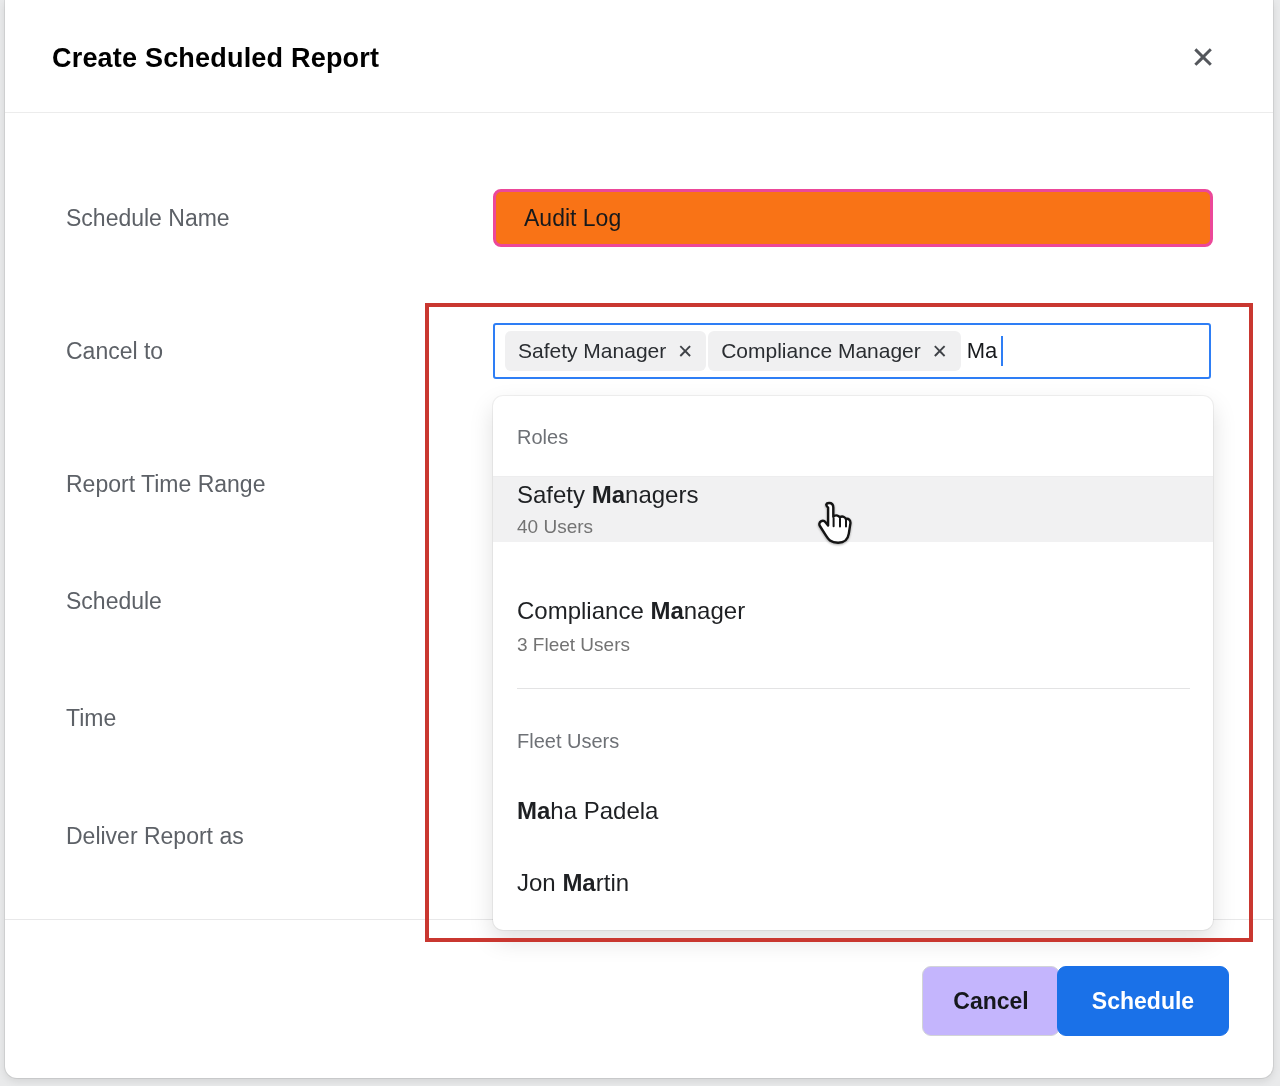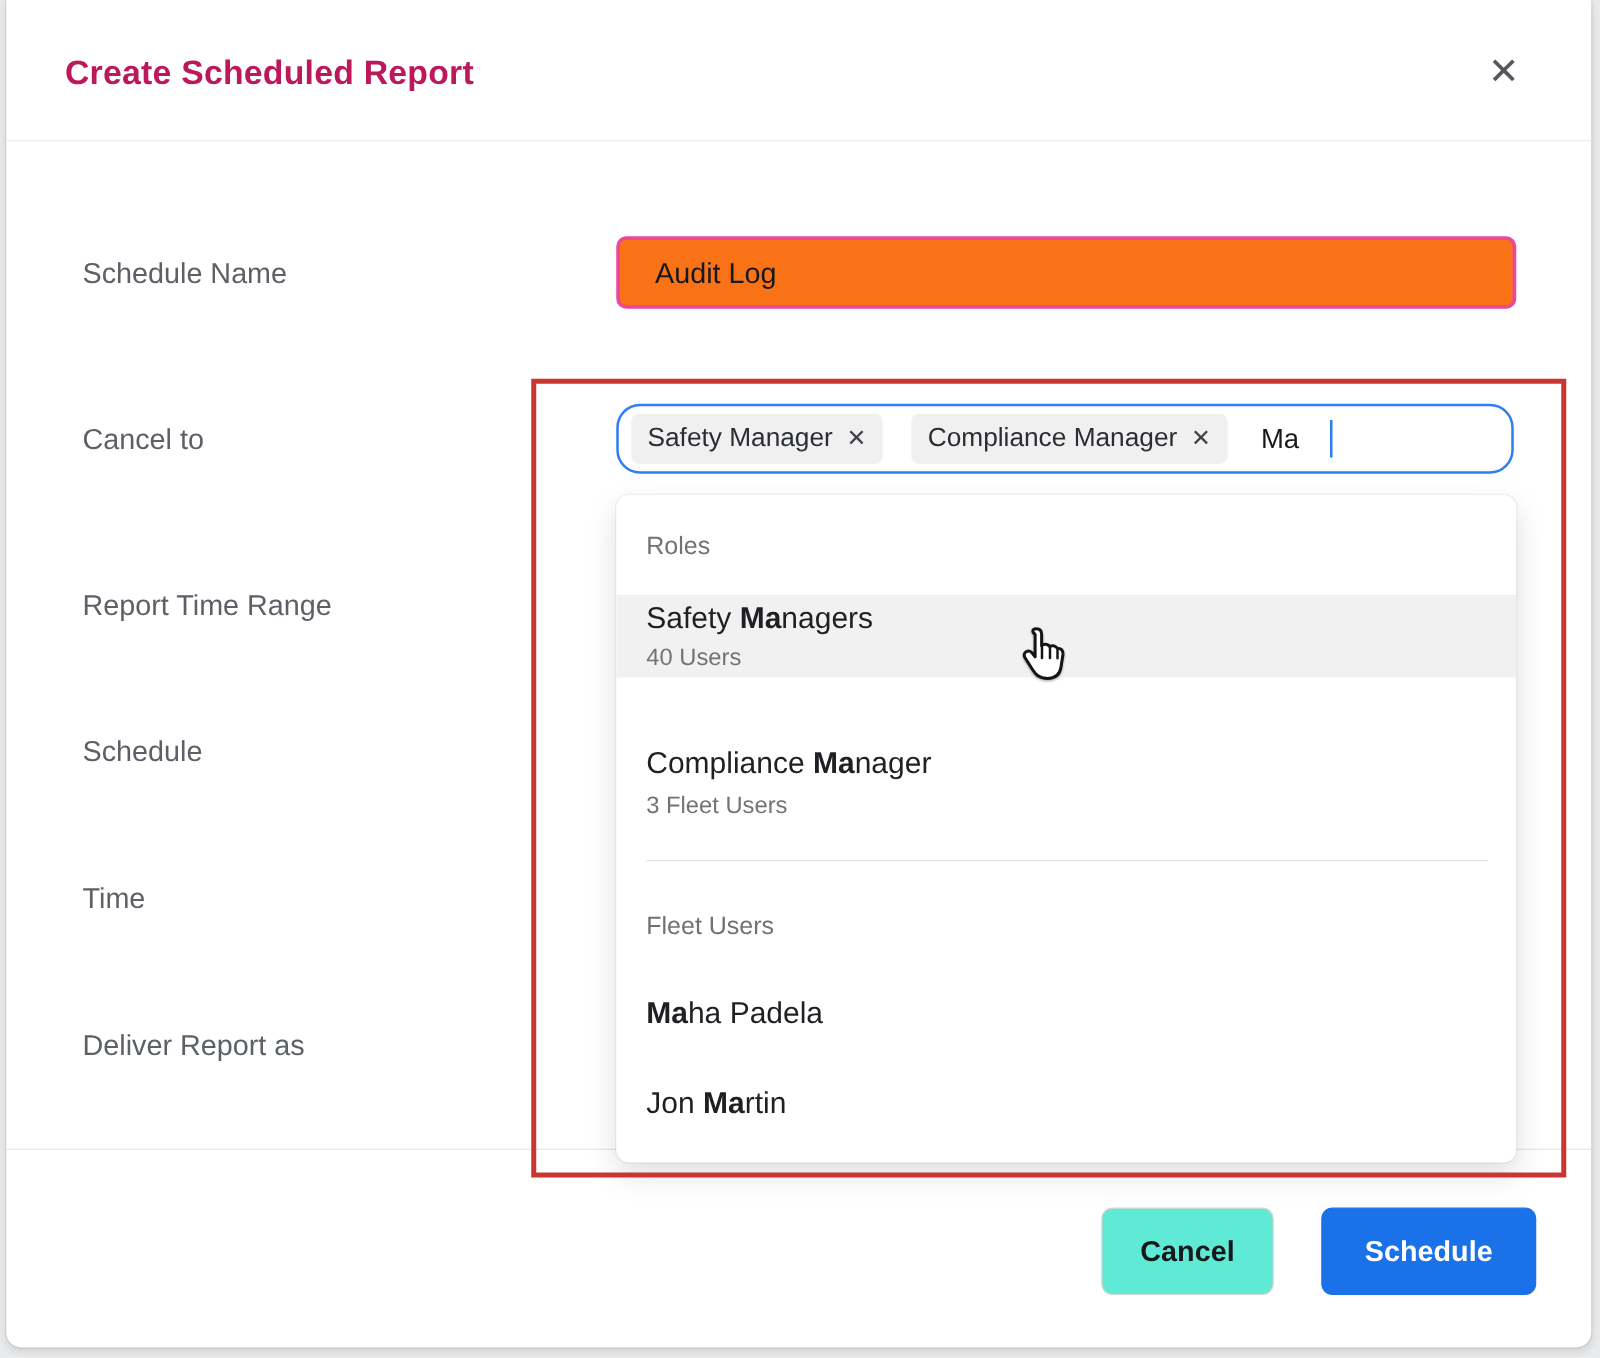--- a/index.html
+++ b/index.html
@@ -17,21 +17,21 @@
     box-shadow: 0 0 0 1px rgba(0,0,0,0.07), 0 3px 8px rgba(0,0,0,0.10);
   }
   
   .modal-header {
     position: absolute; left: 0; top: 0; right: 0; height: 113px;
     border-bottom: 1px solid #ececec;
   }
   .modal-title {
     position: absolute; left: 47px; top: 41px;
     font-size: 27px; line-height: 34px; font-weight: 700;
-    color: #be185d; letter-spacing: 0.2px;
+    color: #000000; letter-spacing: 0.2px;
   }
   .close-btn {
     position: absolute; right: 48px; top: 36px;
     width: 44px; height: 44px;
     background: none; border: none; cursor: pointer;
     font-size: 30px; color: #54575c; line-height: 44px; text-align: center;
     font-family: inherit;
   }
   
   .field-label {
@@ -47,24 +47,24 @@
   
   .name-input {
     position: absolute; left: 488px; top: 189px; width: 720px; height: 58px;
     border: 3px solid #ec4899; border-radius: 8px;
     padding: 0 28px; font-size: 23px; color: #17191c;
     font-family: inherit; background: #f97316; outline: none;
   }
   
   .deliver-box {
     position: absolute; left: 488px; top: 323px; width: 718px; height: 56px;
-    border: 2px solid #2e7ef5; border-radius: 19px;
+    border: 2px solid #2e7ef5; border-radius: 3px;
     background: #fff;
     display: flex; align-items: center;
-    padding: 0 10px; gap: 23px;
+    padding: 0 10px; gap: 2px;
   }
   .tag {
     display: flex; align-items: center; gap: 11px;
     height: 40px; padding: 0 13px;
     background: #f0f0f1; border-radius: 6px;
     font-size: 21px; color: #2a2d31; white-space: nowrap;
   }
   .tag-x {
     font-size: 19px; color: #3f4247; cursor: pointer; line-height: 1;
   }
@@ -116,22 +116,22 @@
   .footer-divider {
     position: absolute; left: 0; right: 0; top: 919px;
     border-top: 1px solid #e8e8e9;
   }
   .btn {
     position: absolute; top: 966px; height: 70px;
     border-radius: 9px; font-size: 23px; font-weight: 700;
     font-family: inherit; cursor: pointer;
   }
   .btn-cancel {
-    left: 876px; width: 138px;
-    background: #5eead4; border: 1px solid #d2d4d7; color: #16181c;
+    left: 917px; width: 138px;
+    background: #c4b5fd; border: 1px solid #d2d4d7; color: #16181c;
   }
   .btn-schedule {
     left: 1052px; width: 172px;
     background: #1a71e8; border: 1px solid #1a71e8; color: #ffffff;
   }
   
   .annotation-rect {
     position: absolute; left: 425px; top: 303px; width: 828px; height: 639px;
     border: 4px solid #c93730;
     z-index: 10; pointer-events: none;

